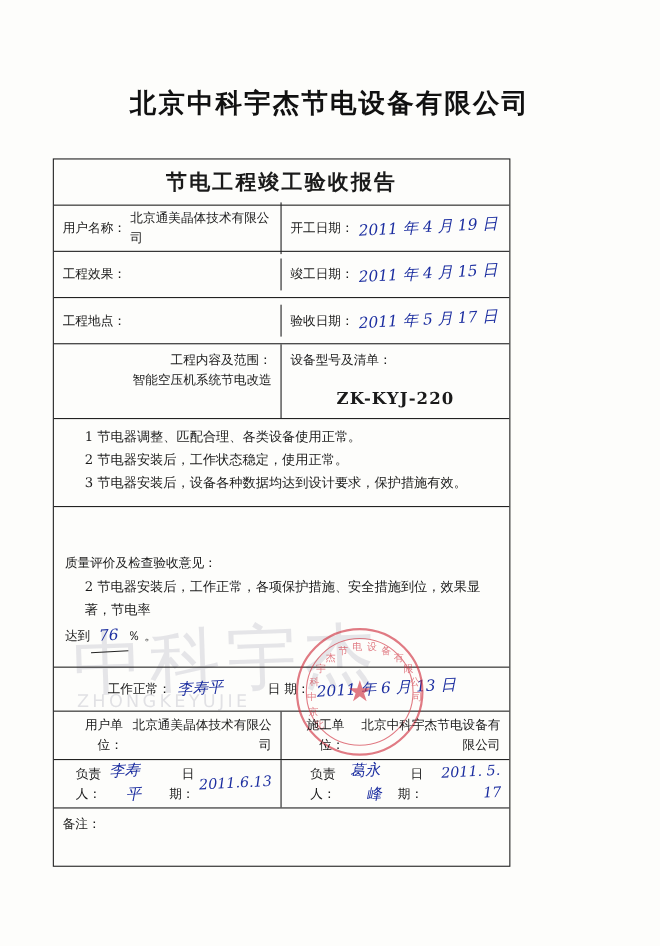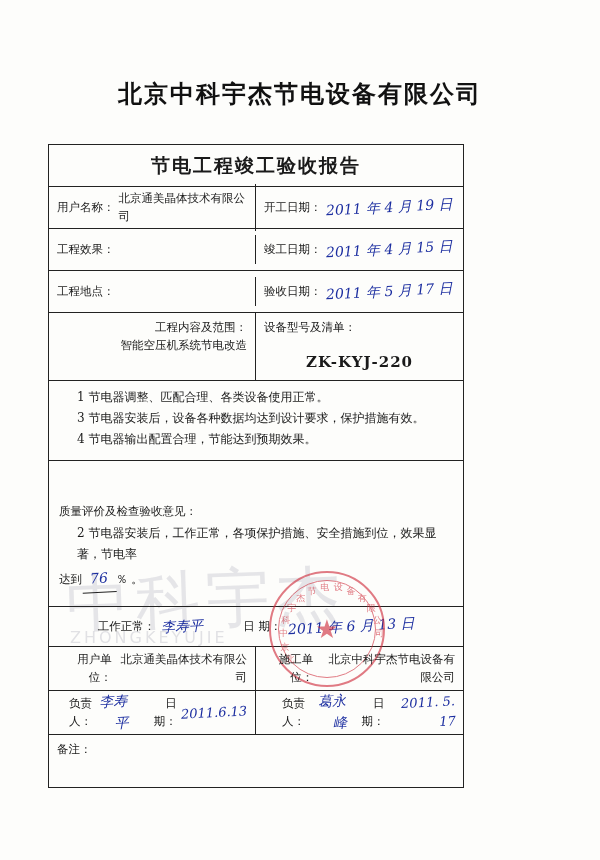--- a/index.html
+++ b/index.html
@@ -235,22 +235,22 @@
       <div class="cell half">
         <div>设备型号及清单：</div>
         <div class="model-no">ZK-KYJ-220</div>
       </div>
     </div>
 
     <div class="row">
       <div class="cell list-block" style="width:100%;">
         <ol>
           <li>1 节电器调整、匹配合理、各类设备使用正常。</li>
+          <li>2 节电器安装后，工作状态稳定，使用正常。</li>
           <li>3 节电器安装后，设备各种数据均达到设计要求，保护措施有效。</li>
-          <li>4 节电器输出配置合理，节能达到预期效果。</li>
         </ol>
       </div>
     </div>
 
     <div class="row">
       <div class="cell list-block" style="width:100%;padding-bottom:14px;margin-top:36px;">
         <div class="lead">质量评价及检查验收意见：</div>
         <ol>
           <li>2 节电器安装后，工作正常，各项保护措施、安全措施到位，效果显著，节电率</li>
         </ol>

